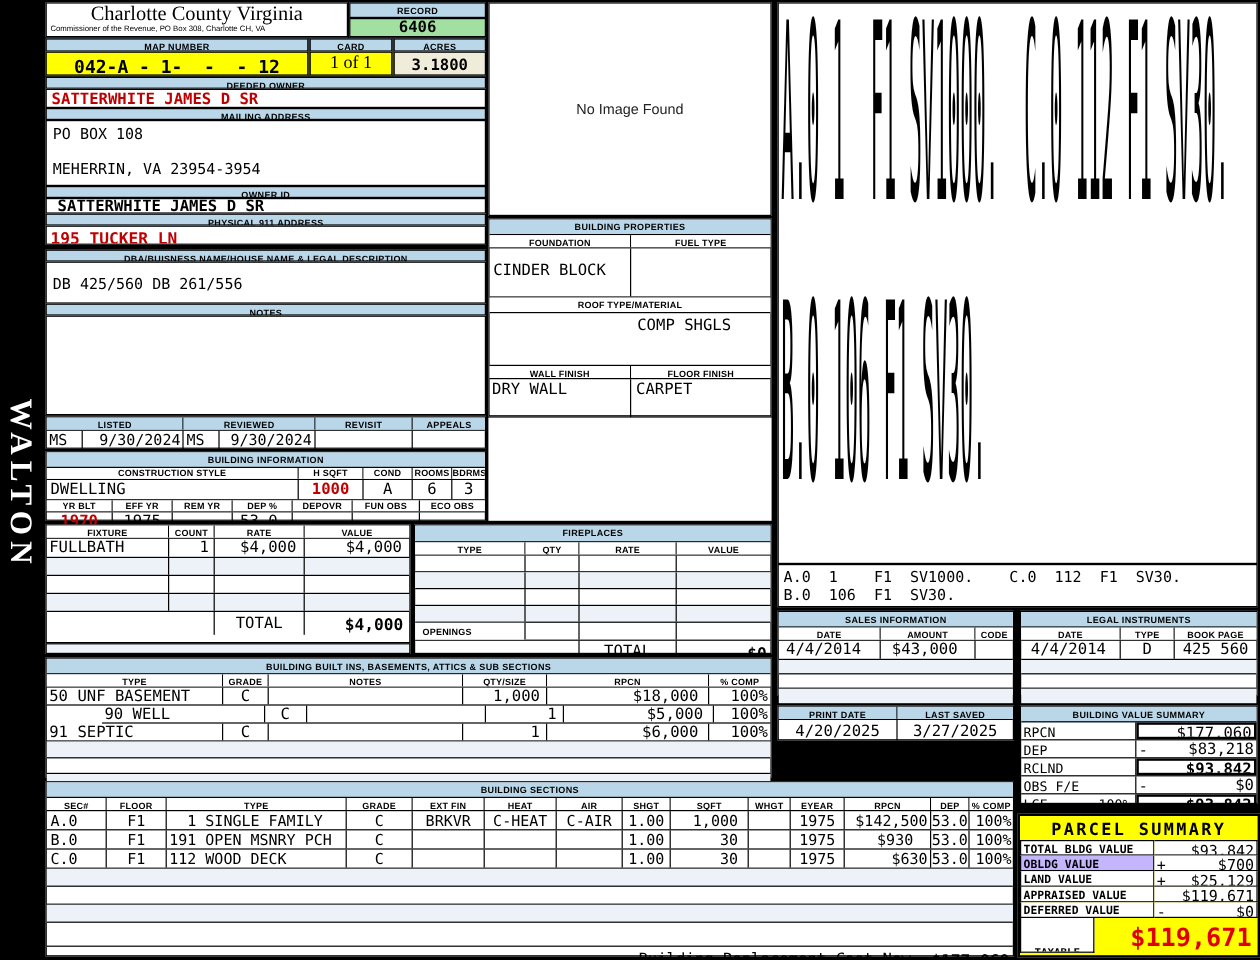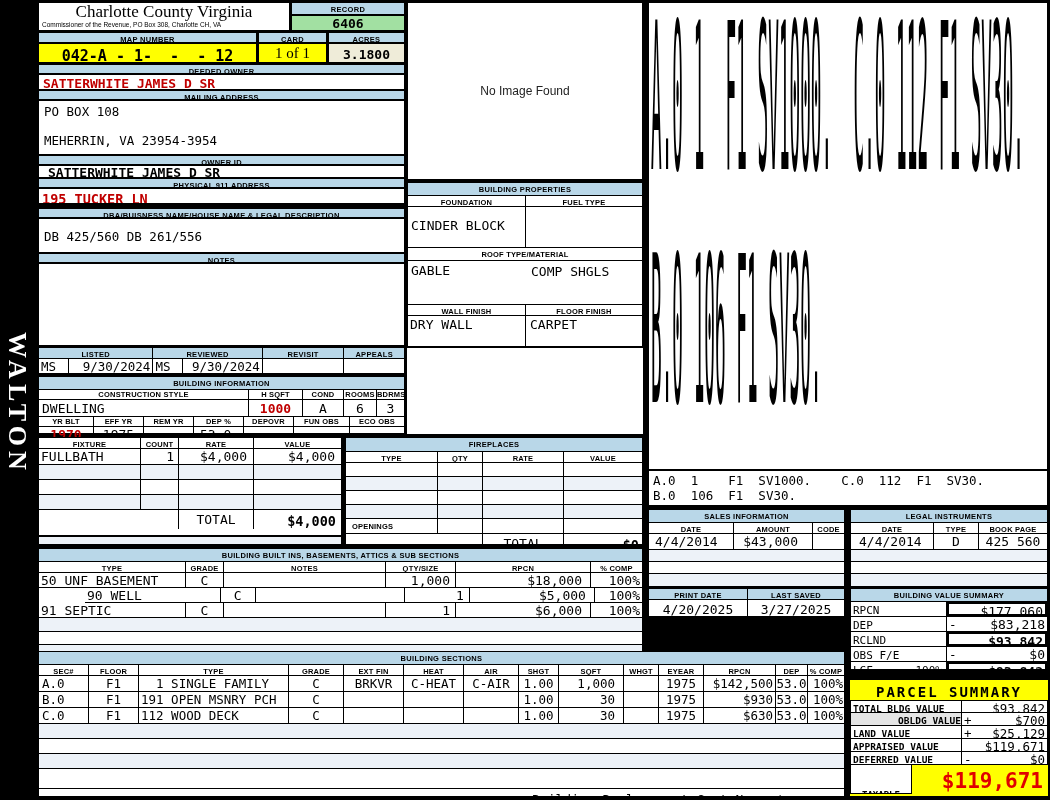--- a/index.html
+++ b/index.html
@@ -297,21 +297,21 @@
       <div class="c m12 br center" style="width:50px;">F1</div>
       <div class="c m12 br" style="width:150px;padding-left:2px;">191 OPEN MSNRY PCH</div>
       <div class="c m12 br center" style="width:55px;">C</div>
       <div class="c m12 br center" style="width:60px;"></div>
       <div class="c m12 br center" style="width:60px;"></div>
       <div class="c m12 br center" style="width:55px;"></div>
       <div class="c m12 br center" style="width:40px;">1.00</div>
       <div class="c m12 br right" style="width:65px;padding-right:8px;">30</div>
       <div class="c m12 br" style="width:35px;"></div>
       <div class="c m12 br center" style="width:45px;">1975</div>
-      <div class="c m12 br right" style="width:72px;padding-right:2px;">$930</div>
+      <div class="c m12 br right" style="width:72px;padding-right:14px;">$930</div>
       <div class="c m12 br center" style="width:32px;">53.0</div>
       <div class="c m12 right" style="width:36px;padding-right:1px;">100%</div>
     </div>
     <div class="r bb" style="height:15px;">
       <div class="c m12 br" style="width:50px;padding-left:3px;">C.0</div>
       <div class="c m12 br center" style="width:50px;">F1</div>
       <div class="c m12 br" style="width:150px;padding-left:2px;">112 WOOD DECK</div>
       <div class="c m12 br center" style="width:55px;">C</div>
       <div class="c m12 br center" style="width:60px;"></div>
       <div class="c m12 br center" style="width:60px;"></div>
@@ -344,21 +344,20 @@
     <div class="r bb" style="height:10px;">
       <div class="c ch br" style="width:118px;">FOUNDATION</div>
       <div class="c ch" style="width:116px;">FUEL TYPE</div>
     </div>
     <div class="r bb" style="height:40px;">
       <div class="c m13 br" style="width:118px;padding-left:3px;padding-top:12px;">CINDER BLOCK</div>
       <div class="c m13" style="width:116px;"></div>
     </div>
     <div class="ch bb" style="height:10px;">ROOF TYPE/MATERIAL</div>
     <div class="bb" style="height:43px;position:relative;">
-      <div class="c m13" style="padding-left:3px;padding-top:3px;">GABLE</div>
       <div class="c m13 abs" style="left:123px;top:3px;">COMP SHGLS</div>
     </div>
     <div class="r bb" style="height:10px;">
       <div class="c ch br" style="width:118px;">WALL FINISH</div>
       <div class="c ch" style="width:116px;">FLOOR FINISH</div>
     </div>
     <div class="r" style="height:40px;">
       <div class="c m13 br" style="width:118px;padding-left:2px;padding-top:2px;">DRY WALL</div>
       <div class="c m13" style="width:116px;padding-left:4px;padding-top:2px;">CARPET</div>
     </div>
@@ -465,21 +464,21 @@
   <div class="abs yellow" style="left:848px;top:678px;width:202px;height:120px;border:2px solid #000;">
     <div class="c center b" style="height:20px;font-size:14px;letter-spacing:2px;padding-top:4px;">PARCEL SUMMARY</div>
     <div class="r" style="height:13px;">
       <div class="c b" style="width:112px;background:#fff;border:1px solid #000;font-size:9.5px;padding:2px 0 0 2px;">TOTAL BLDG VALUE</div>
       <div class="c" style="width:86px;background:#fff;border:1px solid #000;border-left:none;display:flex;">
         <span class="c m12" style="width:12px;padding-left:2px;"></span>
         <span class="c m12 right" style="flex:1;padding-right:2px;">$93,842</span>
       </div>
     </div>
     <div class="r" style="height:13px;">
-      <div class="c b" style="width:112px;background:#e5e5e5;border:1px solid #000;border-top:none;font-size:9.5px;padding:2px 0 0 2px;text-align:right;">OBLDG VALUE</div>
+      <div class="c b" style="width:112px;background:#c4b5fd;border:1px solid #000;border-top:none;font-size:9.5px;padding:2px 0 0 2px;">OBLDG VALUE</div>
       <div class="c" style="width:86px;background:#fff;border:1px solid #000;border-left:none;border-top:none;display:flex;">
         <span class="c m12" style="width:12px;padding-left:2px;">+</span>
         <span class="c m12 right" style="flex:1;padding-right:2px;">$700</span>
       </div>
     </div>
     <div class="r" style="height:13px;">
       <div class="c b" style="width:112px;background:#fff;border:1px solid #000;border-top:none;font-size:9.5px;padding:2px 0 0 2px;">LAND VALUE</div>
       <div class="c" style="width:86px;background:#fff;border:1px solid #000;border-left:none;border-top:none;display:flex;">
         <span class="c m12" style="width:12px;padding-left:2px;">+</span>
         <span class="c m12 right" style="flex:1;padding-right:2px;">$25,129</span>

